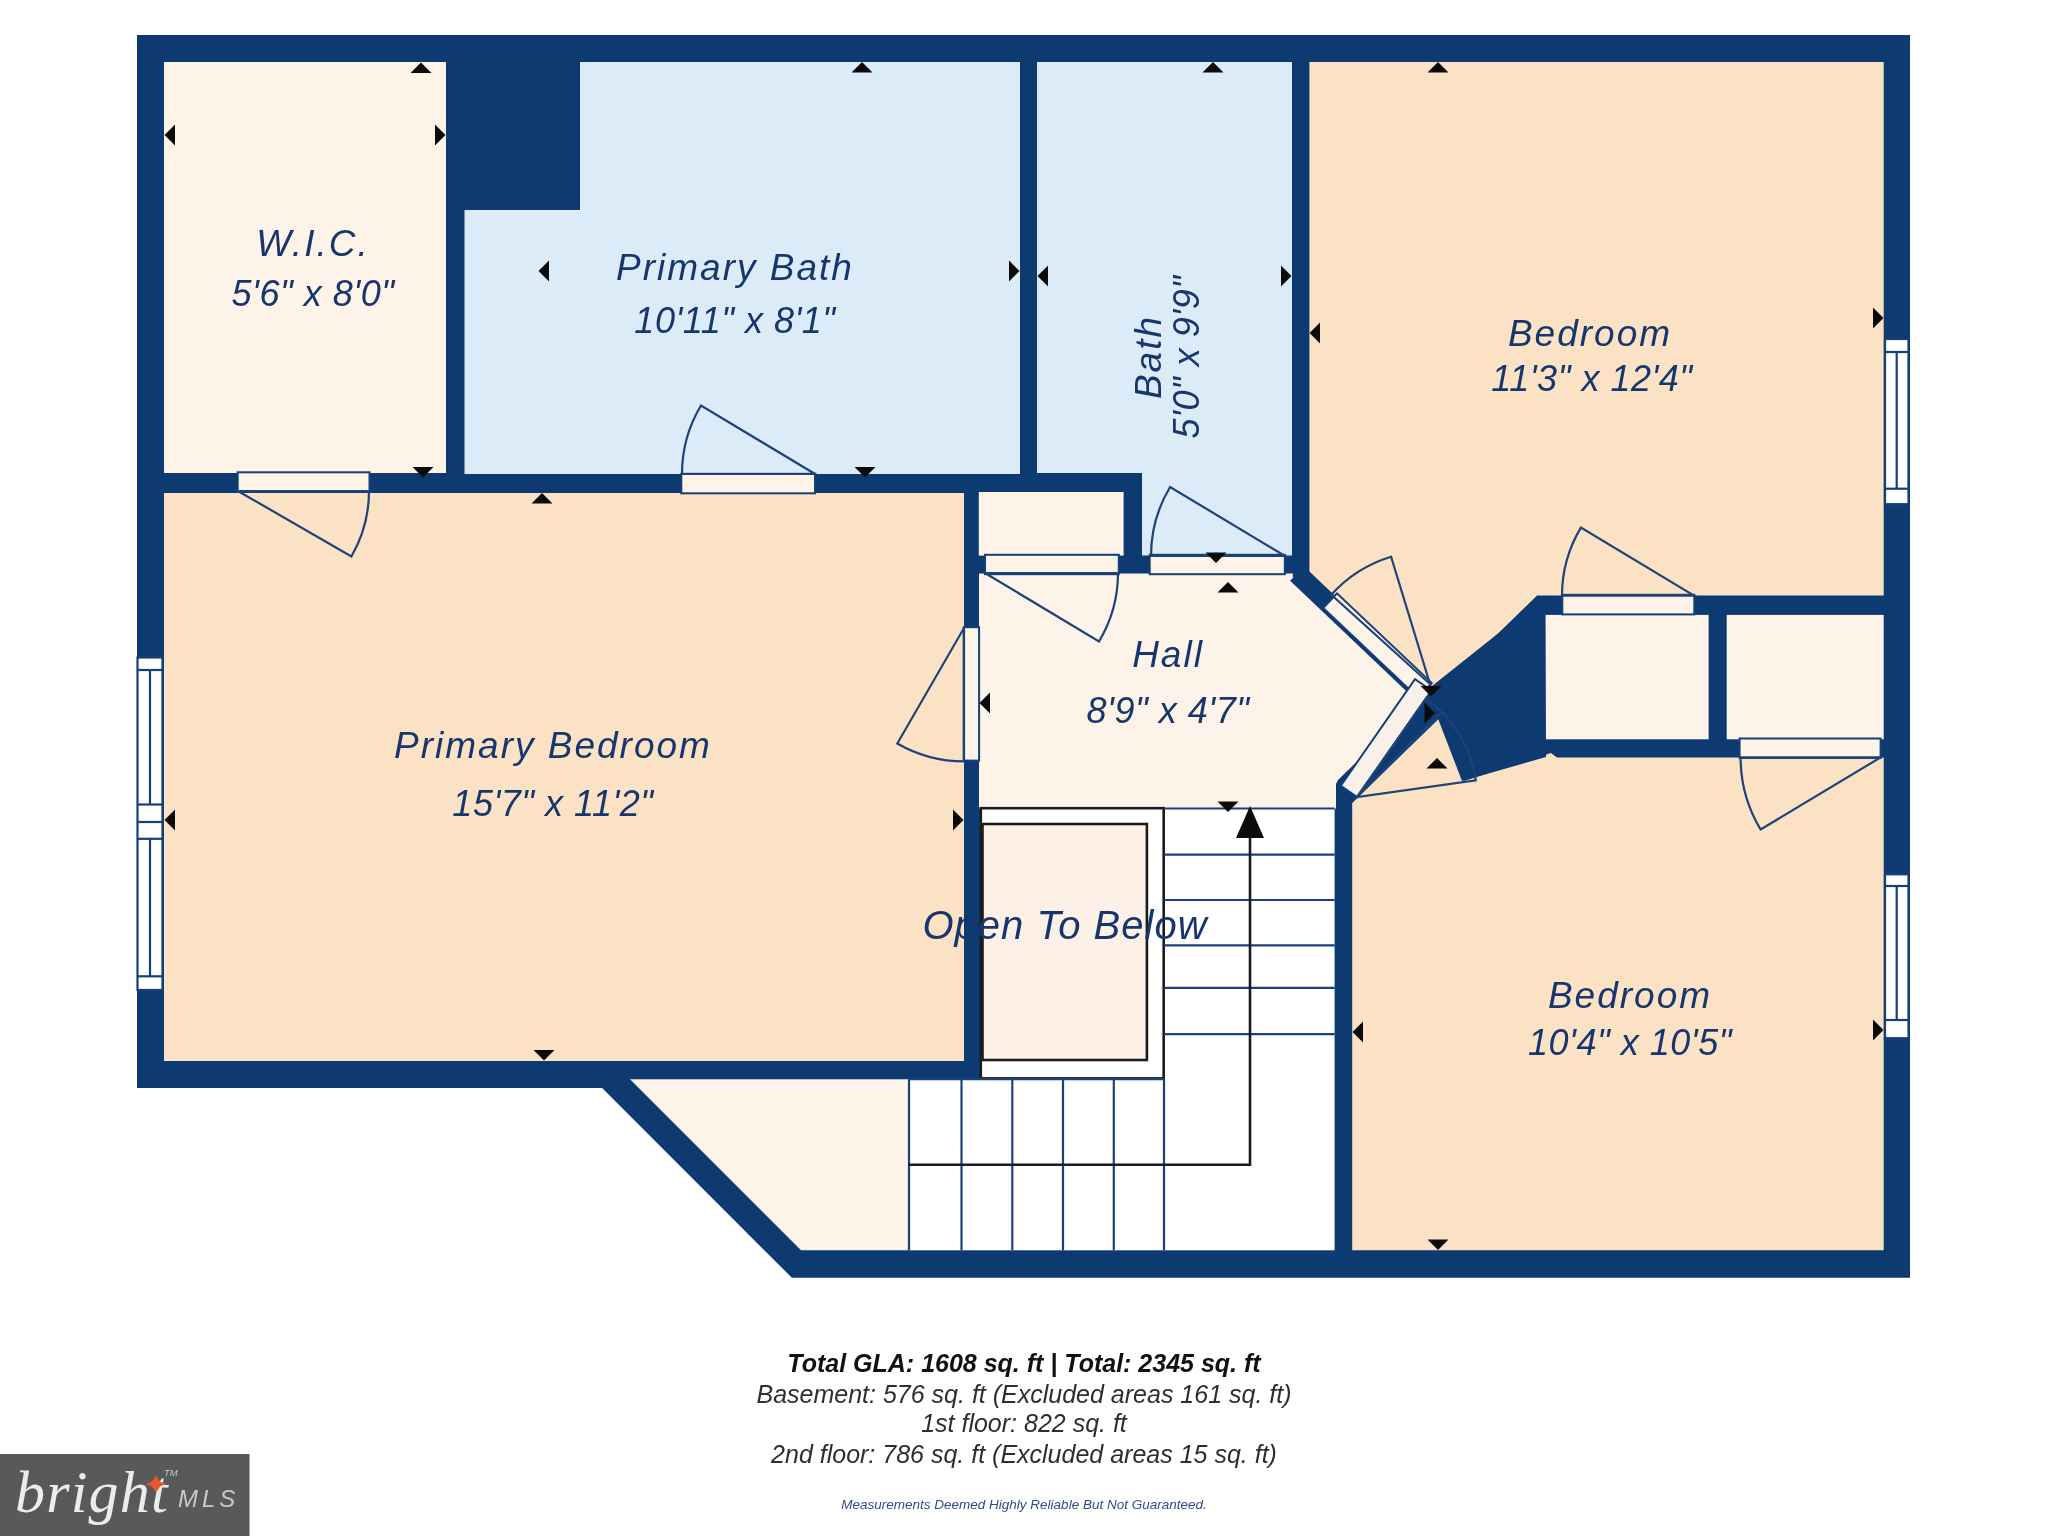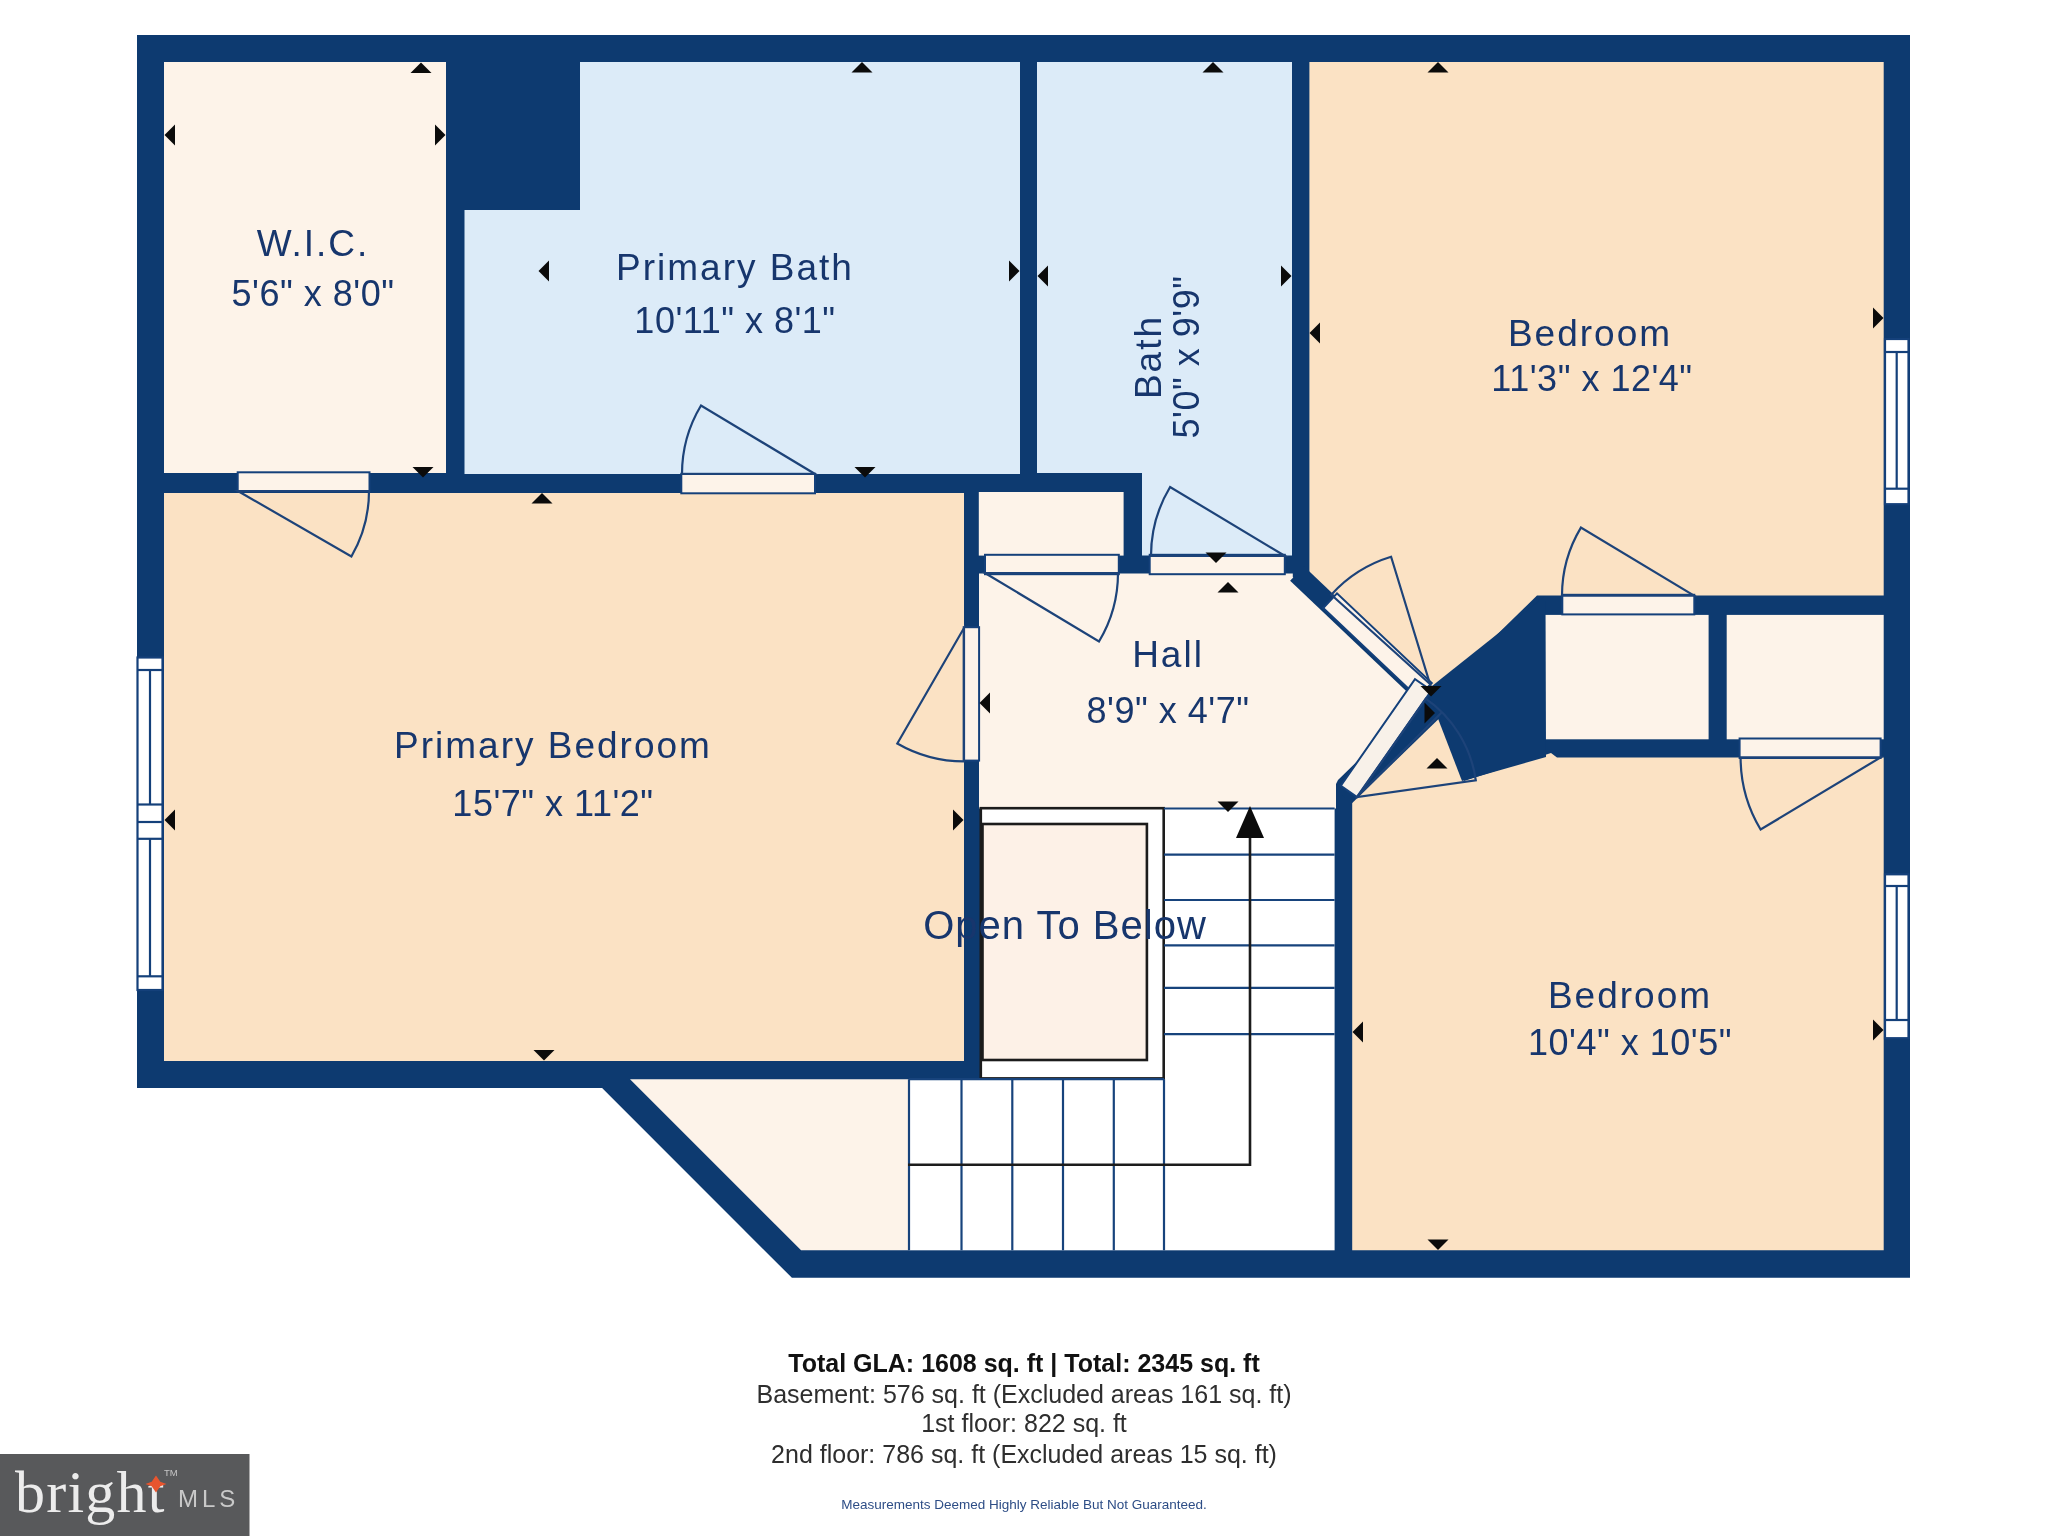--- a/index.html
+++ b/index.html
@@ -1,16 +1,16 @@
 <!DOCTYPE html>
 <html><head>
 <meta charset="utf-8">
 <style>
   html,body{margin:0;padding:0;background:#ffffff;}
-  #page{position:relative;width:2048px;height:1536px;background:#ffffff;overflow:hidden;}
+  #page{position:relative;width:2048px;height:1536px;background:#ffffff;overflow:hidden;font-style:italic;}
   svg{display:block;}
   text{font-family:"Liberation Sans", sans-serif;}
 </style>
 </head>
 <body>
 <div id="page">
 <svg width="2048" height="1536" viewBox="0 0 2048 1536" xmlns="http://www.w3.org/2000/svg">
 
 <polygon points="137,35 1910,35 1910,1277.8 791.9,1277.8 602.1,1088 137,1088" fill="#0d3a70"></polygon>
 

